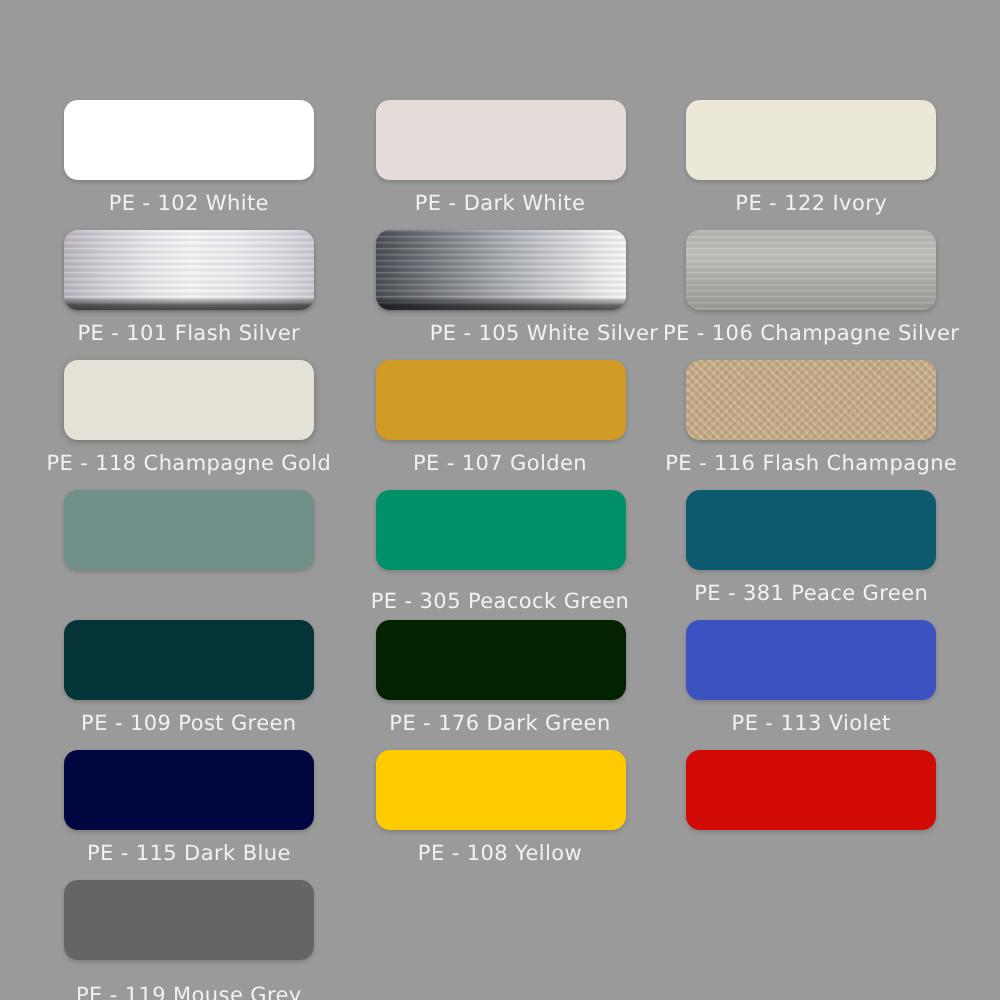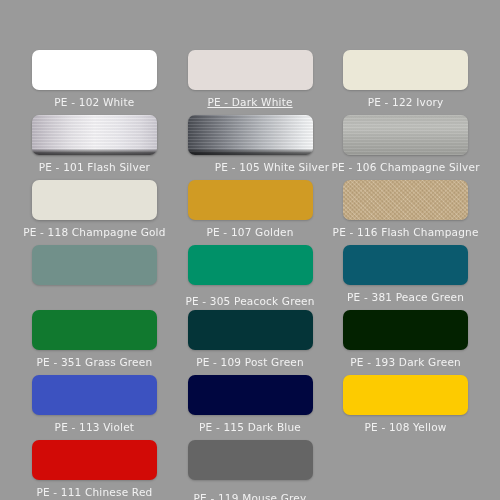--- a/index.html
+++ b/index.html
@@ -175,21 +175,21 @@
 </head>
 <body>
 
 <div id="swatch-grid" style="background: rgb(154, 154, 154);">
     <div class="swatch-cell">
       <div class="swatch-chip plain" style="background: rgb(255, 255, 255);"></div>
       <div class="swatch-label" style="color: rgb(242, 242, 242);">PE - 102 White</div>
     </div>
     <div class="swatch-cell">
       <div class="swatch-chip plain" style="background: rgb(227, 220, 217);"></div>
-      <div class="swatch-label" style="color: rgb(242, 242, 242); text-decoration: underline;">PE - Dark White</div>
+      <div class="swatch-label" style="color: rgb(242, 242, 242);">PE - Dark White</div>
     </div>
     <div class="swatch-cell">
       <div class="swatch-chip plain" style="background: rgb(235, 232, 215);"></div>
       <div class="swatch-label" style="color: rgb(242, 242, 242);">PE - 122 Ivory</div>
     </div>
     <div class="swatch-cell">
       <div class="swatch-chip finish-flash-silver"></div>
       <div class="swatch-label" style="color: rgb(242, 242, 242);">PE - 101 Flash Silver</div>
     </div>
     <div class="swatch-cell">
@@ -217,44 +217,39 @@
     </div>
     <div class="swatch-cell">
       <div class="swatch-chip plain" style="background: rgb(0, 145, 104);"></div>
       <div class="swatch-label" style="color: rgb(242, 242, 242); margin-top: 10px;">PE - 305 Peacock Green</div>
     </div>
     <div class="swatch-cell">
       <div class="swatch-chip plain" style="background: rgb(11, 90, 110);"></div>
       <div class="swatch-label" style="color: rgb(242, 242, 242);">PE - 381 Peace Green</div>
     </div>
     <div class="swatch-cell">
-      <div class="swatch-chip plain" style="background: rgb(17, 121, 47);"></div>
-      <div class="swatch-label" style="color: rgb(242, 242, 242);">PE - 351 Grass Green</div>
-    </div>
-    <div class="swatch-cell">
       <div class="swatch-chip plain" style="background: rgb(4, 52, 56);"></div>
       <div class="swatch-label" style="color: rgb(242, 242, 242);">PE - 109 Post Green</div>
     </div>
     <div class="swatch-cell">
       <div class="swatch-chip plain" style="background: rgb(3, 34, 0);"></div>
-      <div class="swatch-label" style="color: rgb(242, 242, 242);">PE - 193 Dark Green</div>
+      <div class="swatch-label" style="color: rgb(242, 242, 242);">PE - 176 Dark Green</div>
     </div>
     <div class="swatch-cell">
       <div class="swatch-chip plain" style="background: rgb(60, 82, 192);"></div>
       <div class="swatch-label" style="color: rgb(242, 242, 242);">PE - 113 Violet</div>
     </div>
     <div class="swatch-cell">
       <div class="swatch-chip plain" style="background: rgb(0, 6, 64);"></div>
       <div class="swatch-label" style="color: rgb(242, 242, 242);">PE - 115 Dark Blue</div>
     </div>
     <div class="swatch-cell">
       <div class="swatch-chip plain" style="background: rgb(253, 203, 0);"></div>
       <div class="swatch-label" style="color: rgb(242, 242, 242);">PE - 108 Yellow</div>
     </div>
     <div class="swatch-cell">
       <div class="swatch-chip plain" style="background: rgb(210, 10, 6);"></div>
-      <div class="swatch-label" style="color: rgb(242, 242, 242);">PE - 111 Chinese Red</div>
     </div>
     <div class="swatch-cell">
       <div class="swatch-chip plain" style="background: rgb(101, 101, 101);"></div>
       <div class="swatch-label" style="color: rgb(242, 242, 242); margin-top: 12px;">PE - 119 Mouse Grey</div>
     </div>
   </div>
 
 </body></html>

